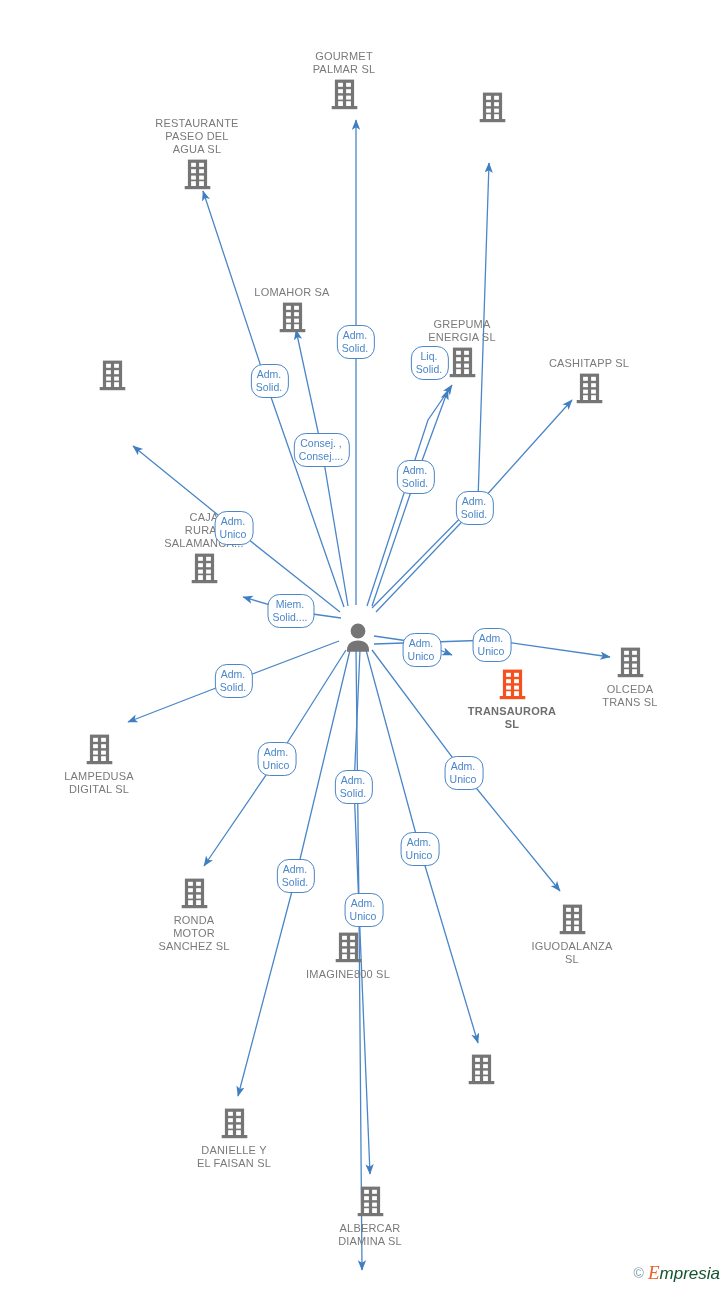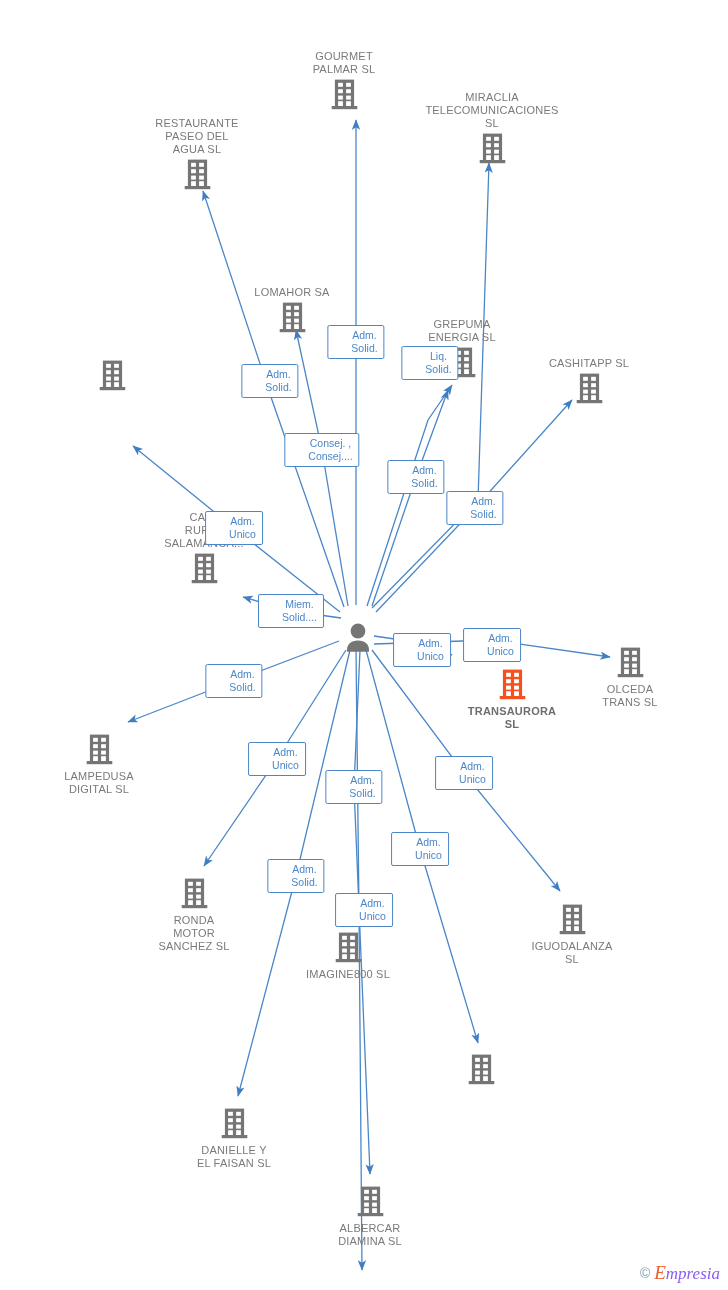--- a/index.html
+++ b/index.html
@@ -60,25 +60,25 @@
     font-size: 11.5px;
     line-height: 14px;
     color: #7a7a7a;
     white-space: pre-line;
   }
   .reltag {
     position: absolute;
     transform: translate(-50%, -50%);
     background: #ffffff;
     border: 1px solid #4a86c8;
-    border-radius: 2px;
+    border-radius: 12px;
     color: #4a86c8;
     font-size: 10.5px;
     line-height: 12.5px;
-    padding: 3px 6px 4px 23px;
+    padding: 3px 6px 4px 4px;
     text-align: center;
     white-space: pre-line;
     box-sizing: border-box;
   }
   #watermark {
     position: absolute;
     right: 8px;
     bottom: 8px;
     display: flex;
     align-items: center;
@@ -91,22 +91,22 @@
     font-size: 14px;
   }
   #watermark .wm-e {
     color: #e8602c;
     font-family: "Liberation Serif", serif;
     font-style: italic;
     font-size: 19px;
     line-height: 19px;
   }
   #watermark .wm-rest {
-    color: #8b5cf6;
-    font-family: Liberation Serif, serif;
+    color: #14532d;
+    font-family: Liberation Sans, sans-serif;
     font-style: italic;
     font-size: 17px;
     line-height: 17px;
   }
 </style>
 </head>
 <body>
 
 <div id="canvas">
 
@@ -169,22 +169,20 @@
             <rect x="10" y="14" width="6" height="5" fill="#ffffff"></rect>
             <rect x="20" y="14" width="6" height="5" fill="#ffffff"></rect>
             <rect x="10" y="22" width="6" height="5" fill="#ffffff"></rect>
             <rect x="20" y="22" width="6" height="5" fill="#ffffff"></rect>
             <rect x="10" y="29" width="6" height="6" fill="#ffffff"></rect>
             <rect x="20" y="29" width="6" height="6" fill="#ffffff"></rect>
           </svg>
         </div>
       </div>
       <div class="node above" style="left: 492px; top: 91px;">
-        <div class="node-label">MIRACLIA
-TELECOMUNICACIONES SL</div>
         <div>
           <svg class="ico" width="29" height="32" viewBox="0 0 36 40">
             <rect x="6" y="2" width="24" height="33" fill="#757575"></rect>
             <rect x="2" y="35" width="32" height="4" fill="#757575"></rect>
             <rect x="10" y="6" width="6" height="5" fill="#ffffff"></rect>
             <rect x="20" y="6" width="6" height="5" fill="#ffffff"></rect>
             <rect x="10" y="14" width="6" height="5" fill="#ffffff"></rect>
             <rect x="20" y="14" width="6" height="5" fill="#ffffff"></rect>
             <rect x="10" y="22" width="6" height="5" fill="#ffffff"></rect>
             <rect x="20" y="22" width="6" height="5" fill="#ffffff"></rect>

